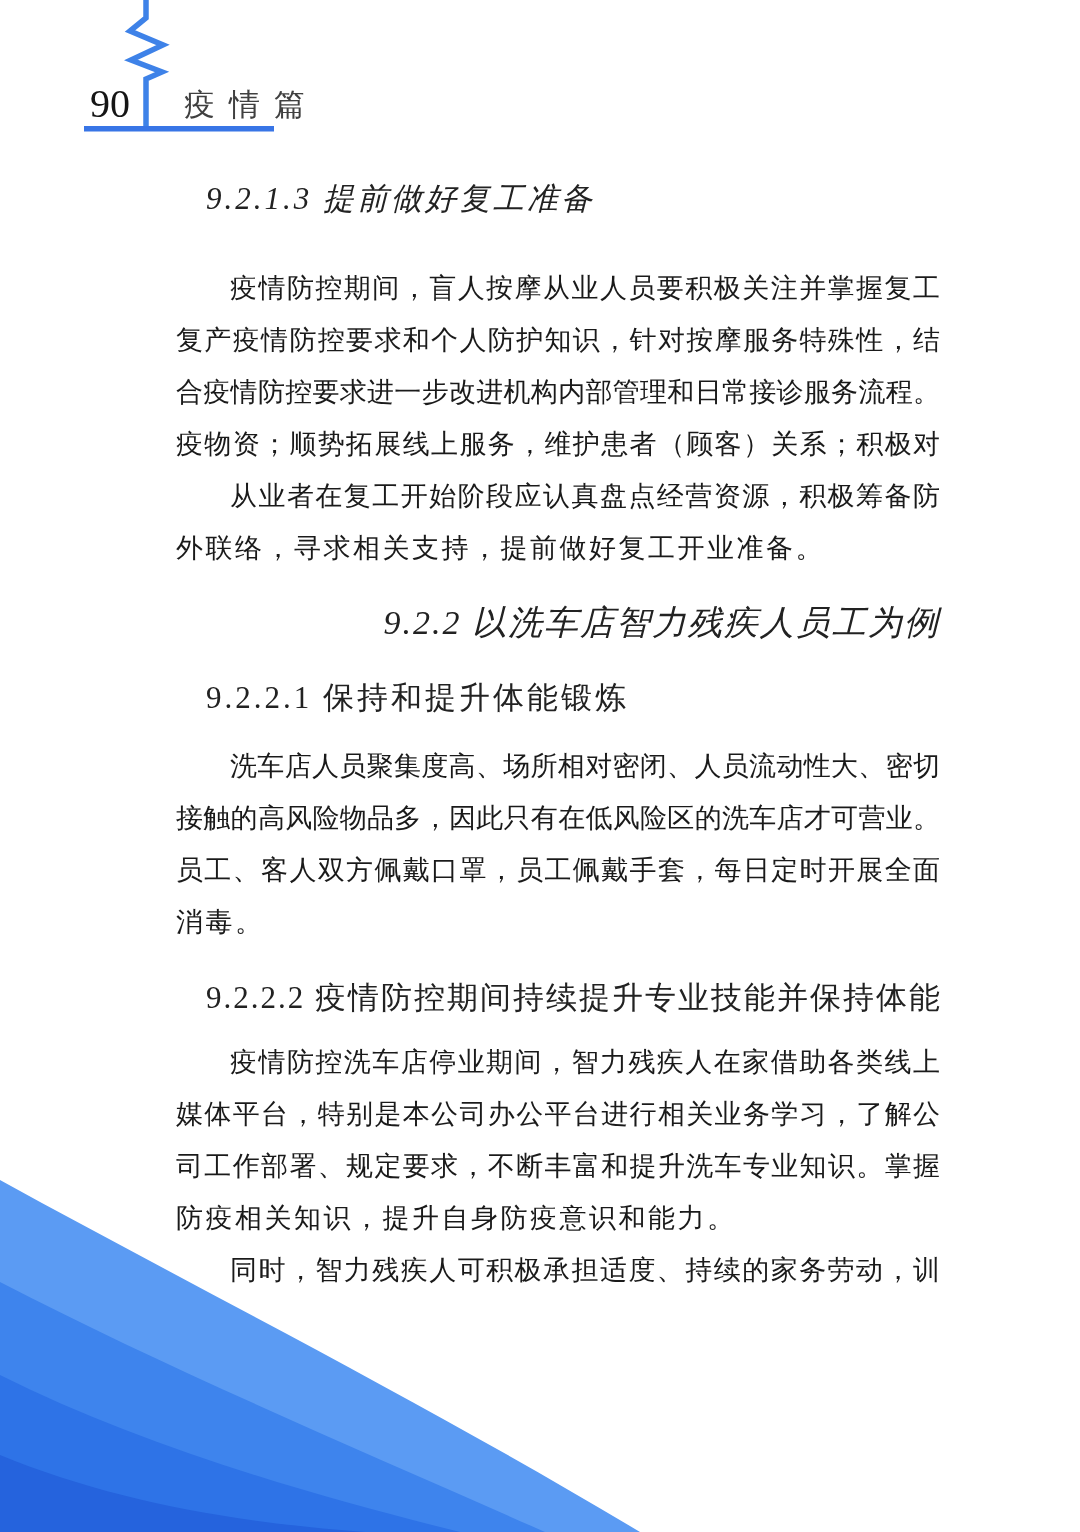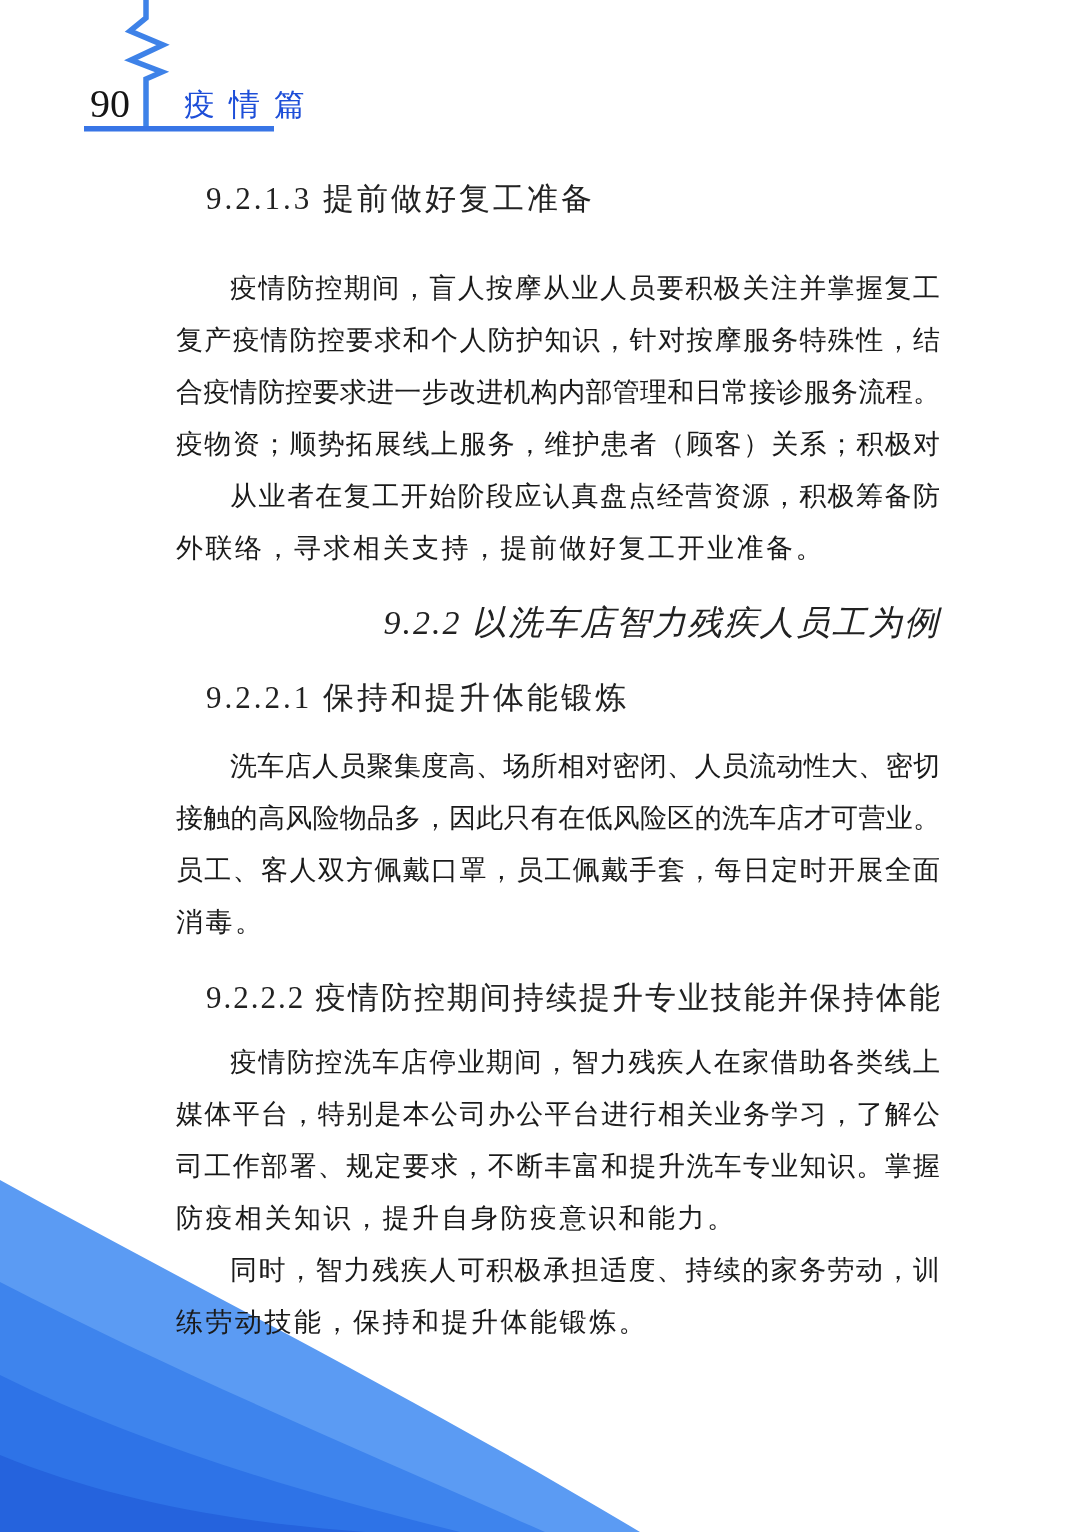--- a/index.html
+++ b/index.html
@@ -11,21 +11,21 @@
   .page{position:absolute;inset:0;width:1080px;height:1532px;background:#fff;}
 
   
   .header-deco{position:absolute;left:0;top:0;width:320px;height:140px;z-index:3;}
   .page-number{
     position:absolute;left:90px;top:84px;z-index:4;
     font-size:40px;color:#151515;line-height:1;
   }
   .chapter-title{
     position:absolute;left:184px;top:88px;z-index:4;
-    font-size:31px;color:#1d4ed8;letter-spacing:14px;line-height:1.1;
+    font-size:31px;color:#404040;letter-spacing:14px;line-height:1.1;
   }
 
   
   .wave{position:absolute;left:0;bottom:0;width:1080px;height:372px;z-index:1;}
 
   
   .doc{
     position:absolute;left:144px;top:170px;width:796px;z-index:2;
     color:#1a1a1a;
   }
@@ -34,21 +34,21 @@
     text-align:justify;text-align-last:justify;
     color:#1a1a1a;
     margin-left:32px;
   }
   .line.first{padding-left:54px;}
   .line.last{text-align-last:left;letter-spacing:2.5px;}
   .heading{
     color:#222222;white-space:nowrap;padding-left:62px;
     font-size:31px;letter-spacing:3px;
   }
-  .b0{height:58px;line-height:58px;margin:0 0 34px 0;}
+  .b0{height:58px;line-height:58px;margin:0 0 34px 0;font-style:italic;}
   .b3{height:62px;line-height:62px;margin:18px 0 16px 0;font-size:34px;font-style:italic;letter-spacing:2px;text-align:right;}
   .b4{height:56px;line-height:56px;margin:0 0 14px 0;}
   .b7{height:56px;line-height:56px;margin:22px 14px 10px 0;letter-spacing:2px;font-family:Liberation Serif, serif;}
   .para{margin:0;}
 </style>
 </head>
 <body>
 
 <div class="page">
 
@@ -101,17 +101,16 @@
 
     <div class="para">
       <div class="line first">疫情防控洗车店停业期间，智力残疾人在家借助各类线上</div>
       <div class="line">媒体平台，特别是本公司办公平台进行相关业务学习，了解公</div>
       <div class="line">司工作部署、规定要求，不断丰富和提升洗车专业知识。掌握</div>
       <div class="line last">防疫相关知识，提升自身防疫意识和能力。</div>
     </div>
 
     <div class="para">
       <div class="line first">同时，智力残疾人可积极承担适度、持续的家务劳动，训</div>
-      <div class="line last">练劳动技能，保持和提升体能锻炼。</div>
     </div>
 
   </div>
 </div>
 
 </body></html>

